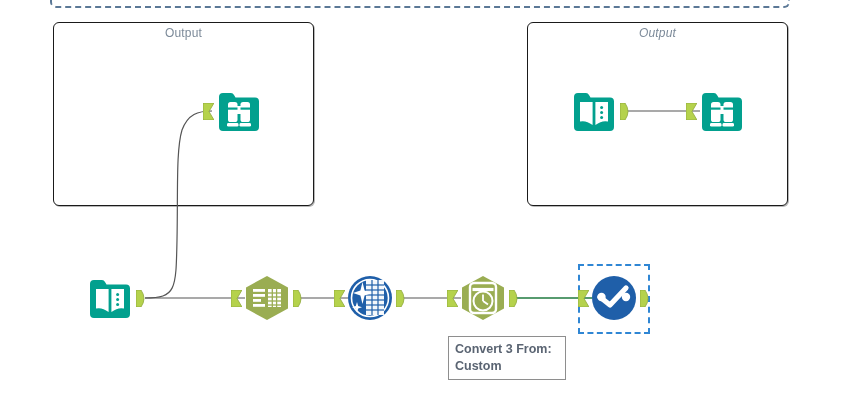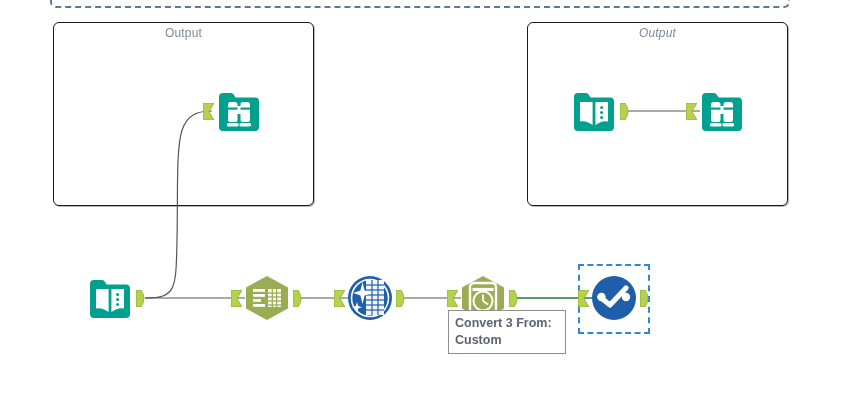--- a/index.html
+++ b/index.html
@@ -268,16 +268,16 @@
       <circle cx="24" cy="24" r="22" fill="#1F5FA9"></circle>
       <path d="M10 23 L20 31 L36 14" fill="none" stroke="#ffffff" stroke-width="5.2" stroke-linecap="round" stroke-linejoin="round"></path>
       <circle cx="11.5" cy="23" r="4.2" fill="#ffffff"></circle>
       <circle cx="36" cy="23" r="4.2" fill="#ffffff"></circle>
     </svg>
     <svg class="anchor out" viewBox="0 0 11 17">
       <path d="M0 0 L5 0 Q11 8.5 5 17 L0 17 Z" fill="#B5D24C" stroke="#8FA83C" stroke-width="0.8"></path>
     </svg>
   </div>
 
-  <div class="annotation" style="left:448px; top:310px; width:118px; height:44px;">Convert 3 From:
+  <div class="annotation" style="left:448px; top:336px; width:118px; height:44px;">Convert 3 From:
 Custom</div>
 
 </div>
 
 </body></html>

